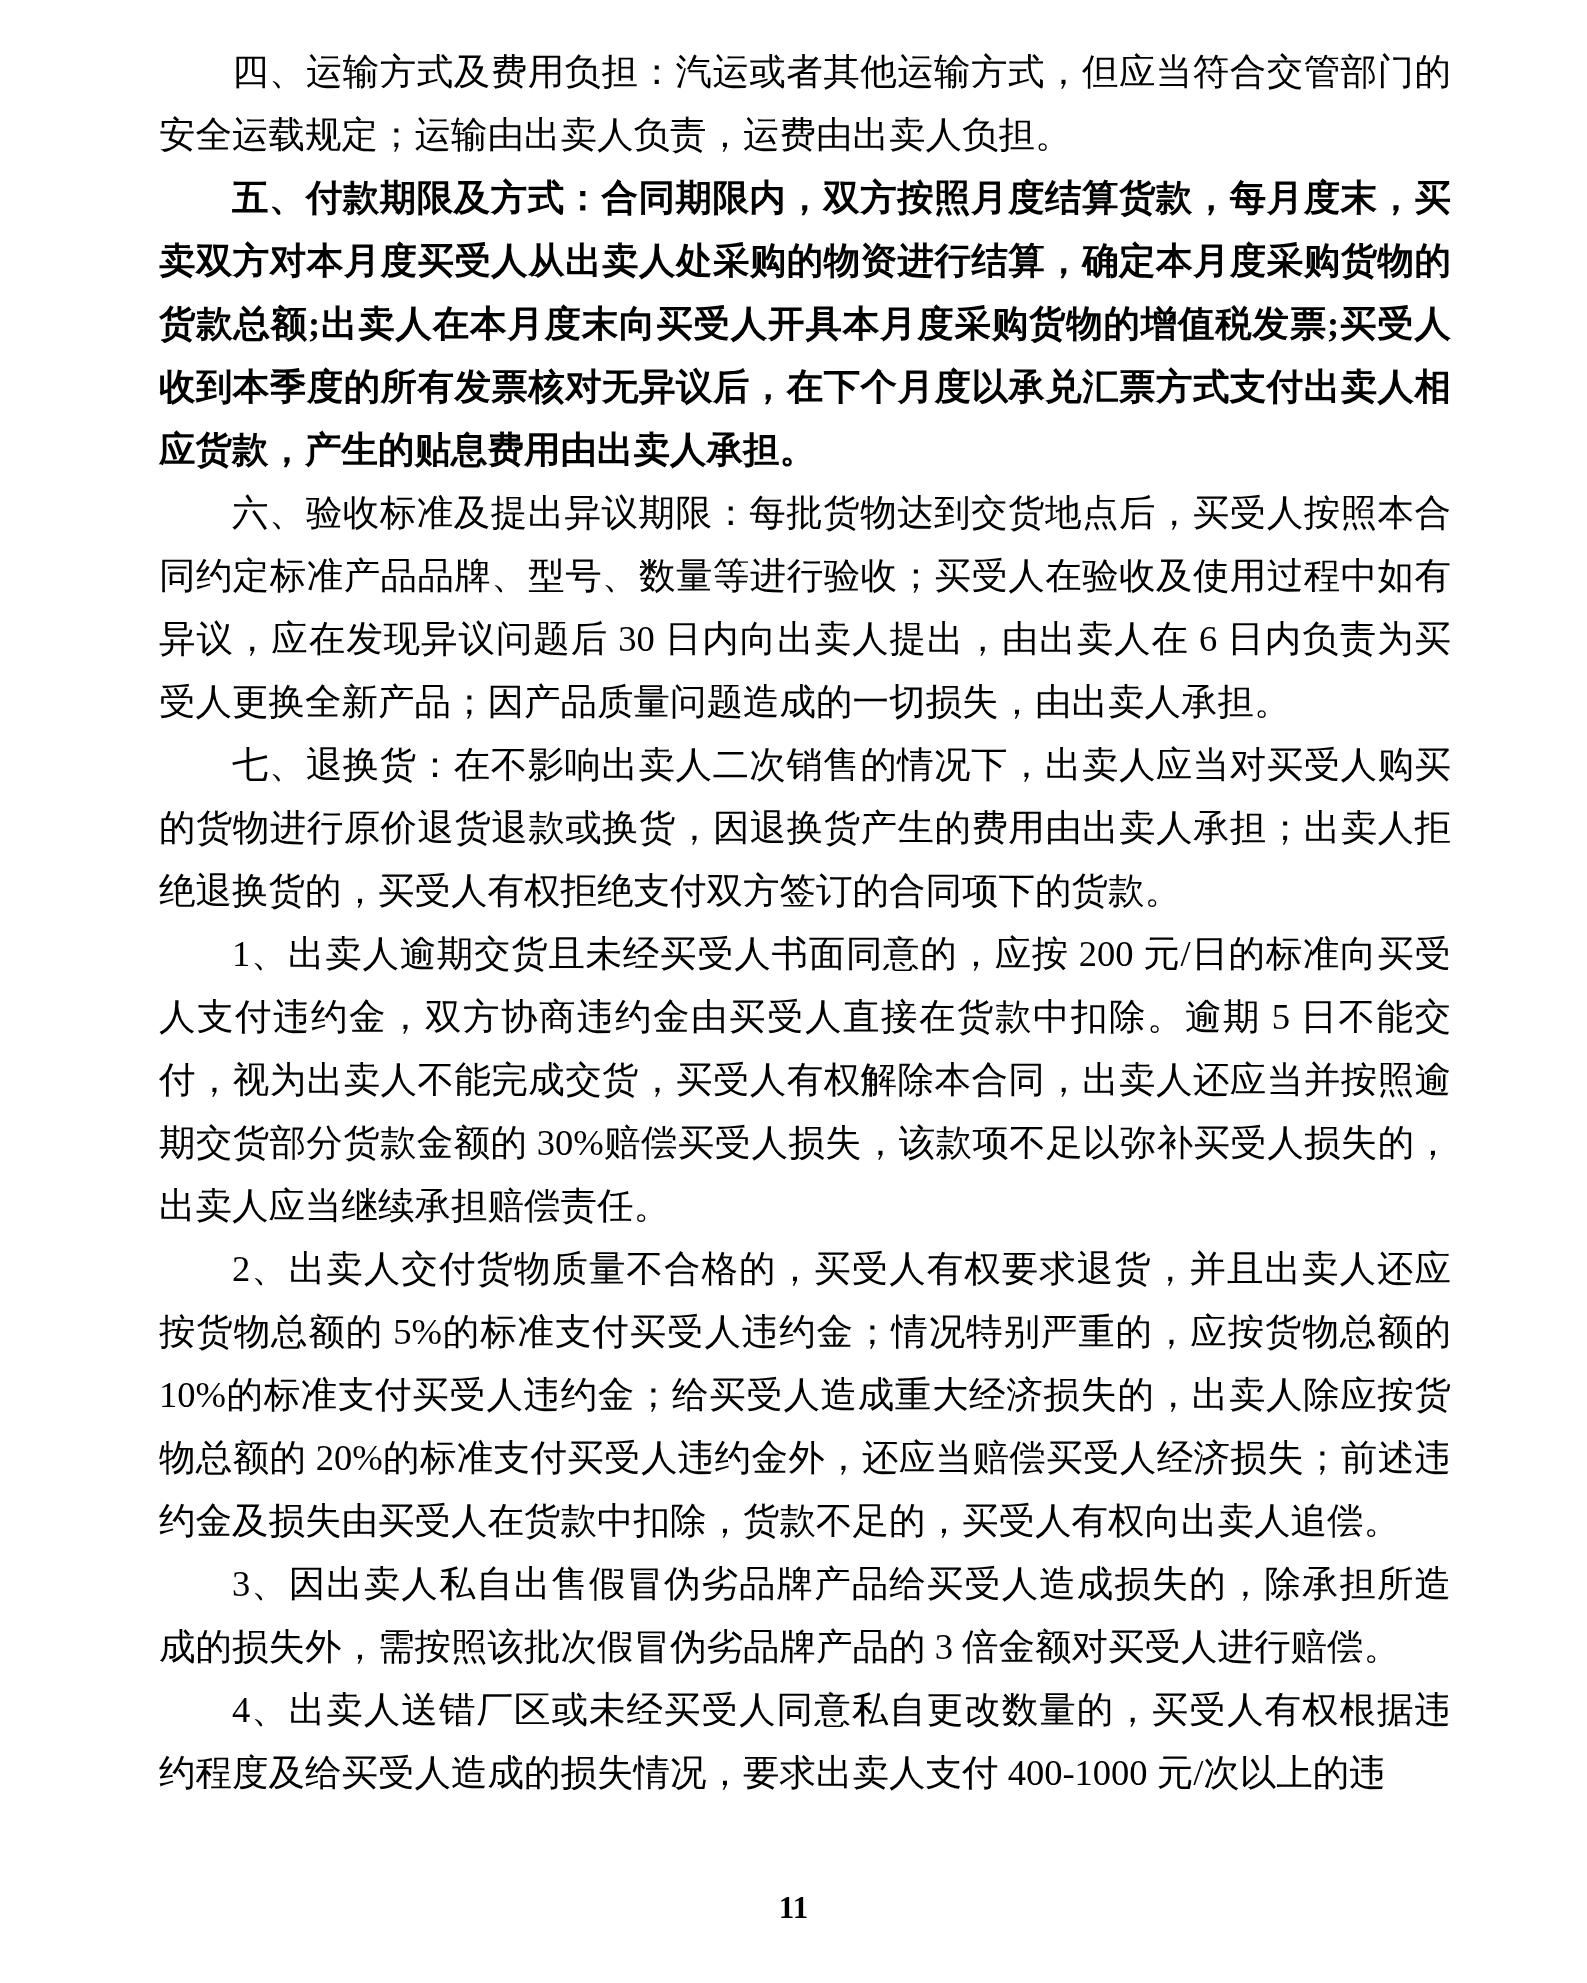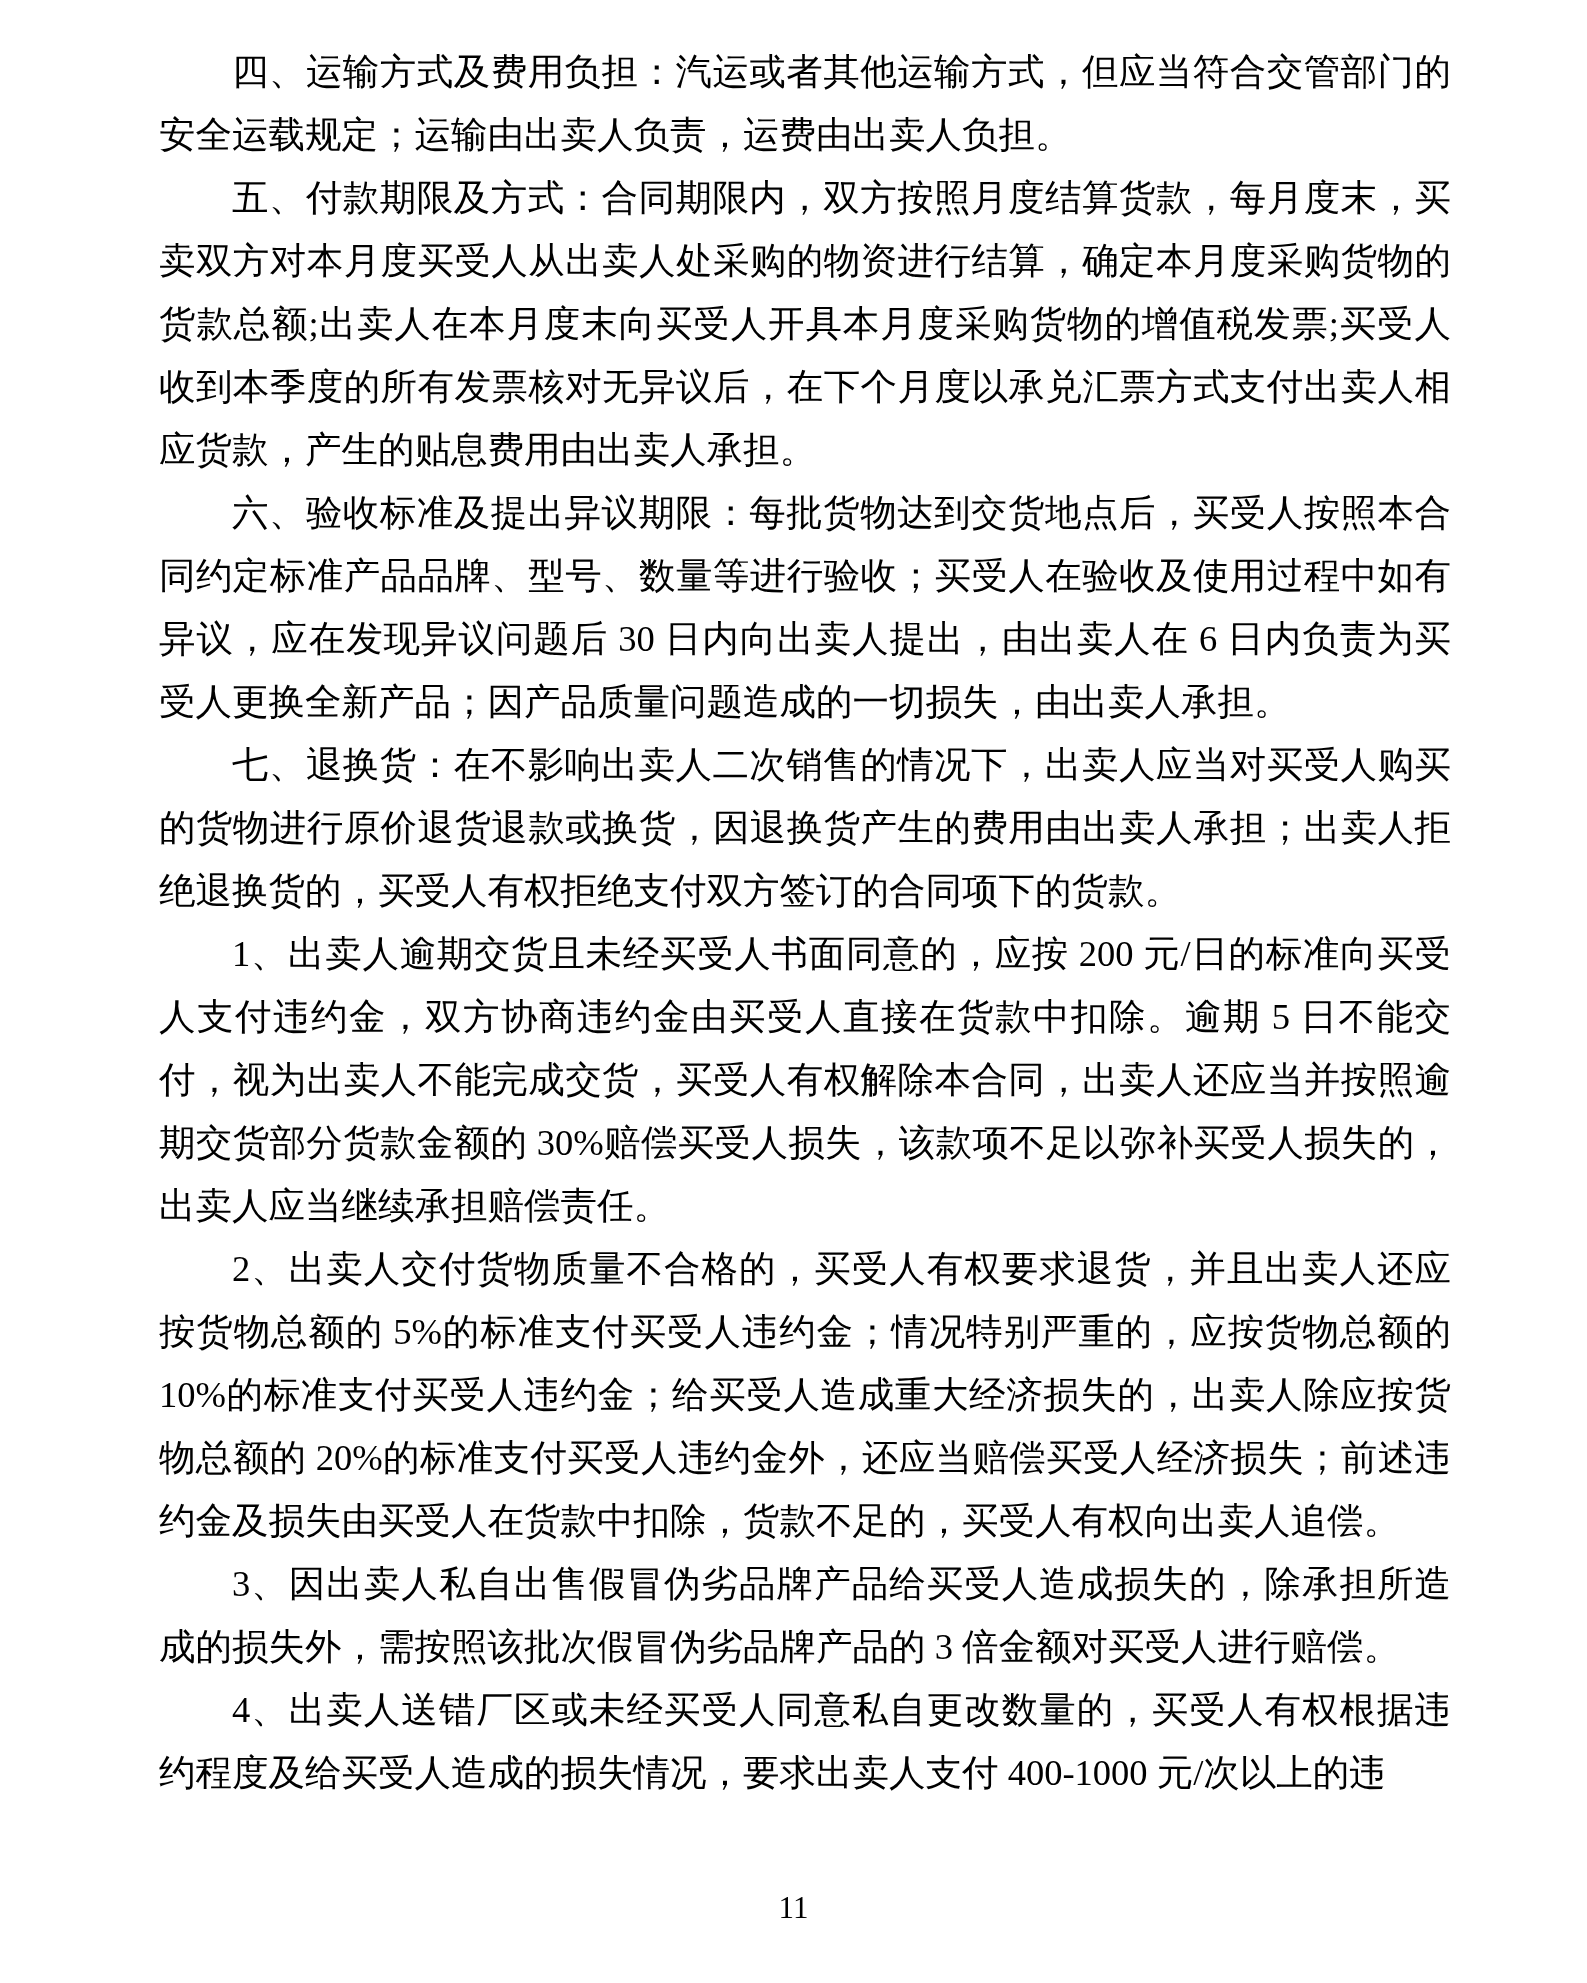--- a/index.html
+++ b/index.html
@@ -26,31 +26,32 @@
     margin: 0;
     padding: 0;
     font-size: 36.5px;
     line-height: 63px;
     text-indent: 2em;
     text-align: justify;
     text-justify: inter-ideograph;
     color: #000000;
   }
   .content p.bold {
-    font-weight: normal;
+    font-weight: bold;
   }
   .page-number {
     position: absolute;
     left: 0;
     top: 1886px;
     width: 1587px;
     text-align: center;
     font-size: 31px;
     line-height: 44px;
     color: #000000;
+    font-weight: bold;
   }
 </style>
 </head>
 <body>
 
 <div class="page">
   <div class="content">
     <p>四、运输方式及费用负担：汽运或者其他运输方式，但应当符合交管部门的安全运载规定；运输由出卖人负责，运费由出卖人负担。</p>
     <p class="bold">五、付款期限及方式：合同期限内，双方按照月度结算货款，每月度末，买卖双方对本月度买受人从出卖人处采购的物资进行结算，确定本月度采购货物的货款总额;出卖人在本月度末向买受人开具本月度采购货物的增值税发票;买受人收到本季度的所有发票核对无异议后，在下个月度以承兑汇票方式支付出卖人相应货款，产生的贴息费用由出卖人承担。</p>
     <p>六、验收标准及提出异议期限：每批货物达到交货地点后，买受人按照本合同约定标准产品品牌、型号、数量等进行验收；买受人在验收及使用过程中如有异议，应在发现异议问题后 30 日内向出卖人提出，由出卖人在 6 日内负责为买受人更换全新产品；因产品质量问题造成的一切损失，由出卖人承担。</p>

